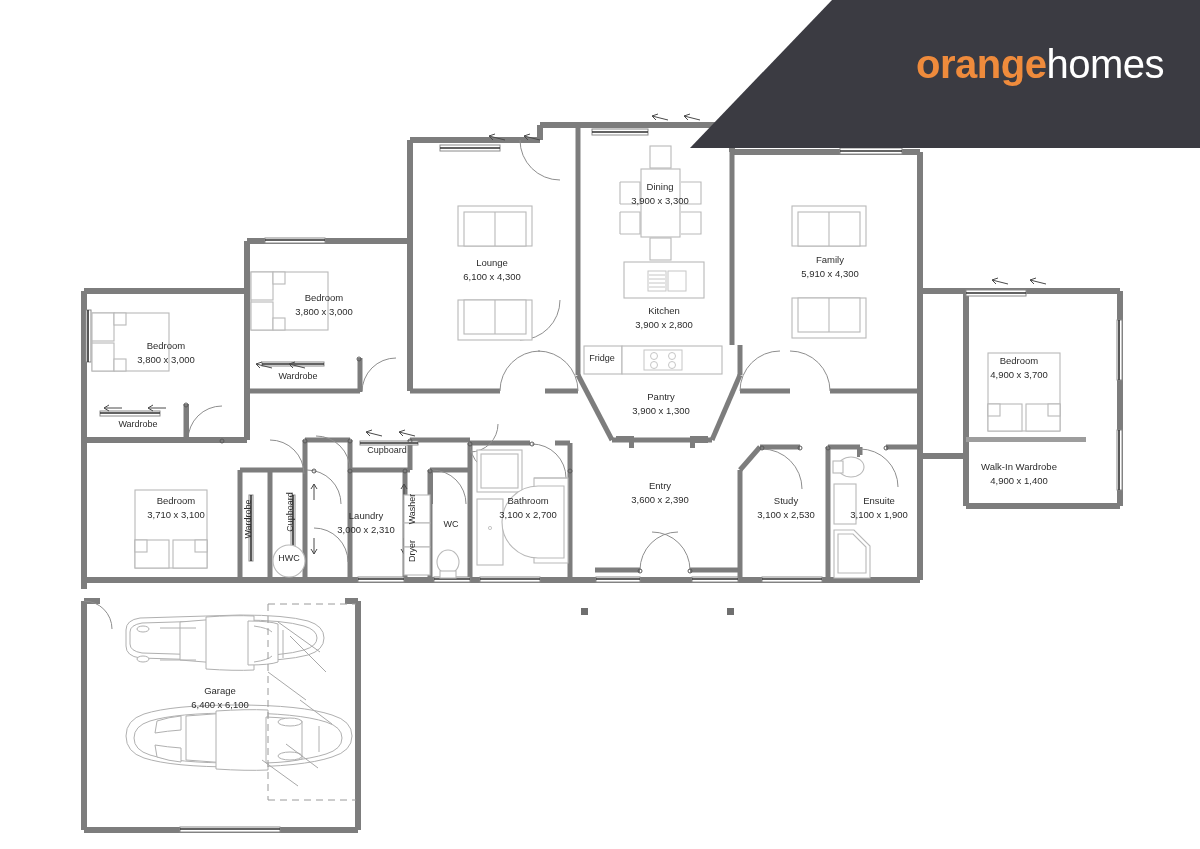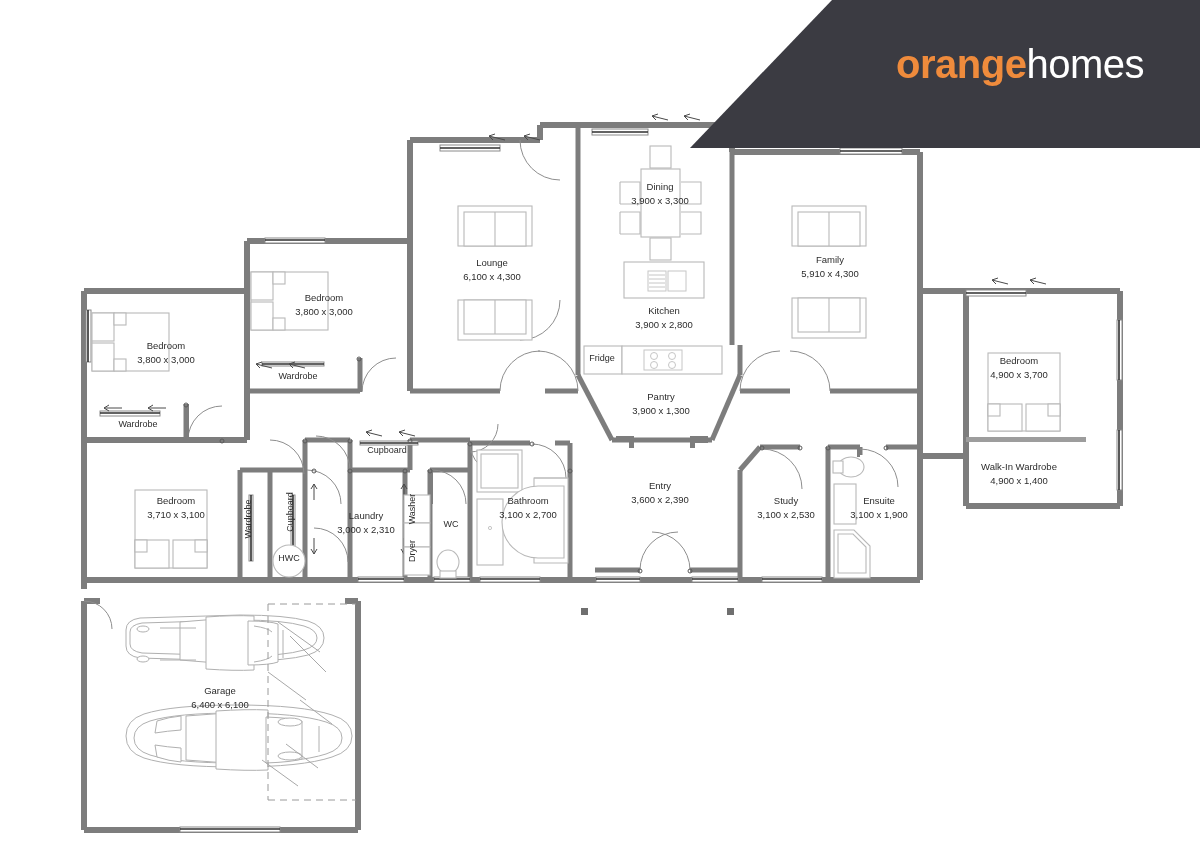--- a/index.html
+++ b/index.html
@@ -2,21 +2,21 @@
 <html><head>
 <meta charset="utf-8">
 <style>
   html,body{margin:0;padding:0;background:#ffffff;}
   body{width:1200px;height:849px;overflow:hidden;
        font-family:"Liberation Sans","DejaVu Sans",sans-serif;}
   #stage{position:relative;width:1200px;height:849px;background:#fff;}
   #plan{position:absolute;left:0;top:0;width:1200px;height:849px;}
   
   #banner{position:absolute;right:0;top:0;width:510px;height:148px;pointer-events:none;}
-  #logo{position:absolute;right:56px;top:44px;font-size:40px;letter-spacing:-0.5px;line-height:1;white-space:nowrap;}
+  #logo{position:absolute;right:36px;top:44px;font-size:40px;letter-spacing:-0.5px;line-height:1;white-space:nowrap;}
   #logo .o{color:#ef8b3c;font-weight:700;}
   #logo .h{color:#ffffff;font-weight:300;}
   text{font-family:"Liberation Sans","DejaVu Sans",sans-serif;}
 </style>
 </head>
 <body>
 
 <div id="stage">
 
   <svg id="plan" viewBox="0 0 1200 849">

